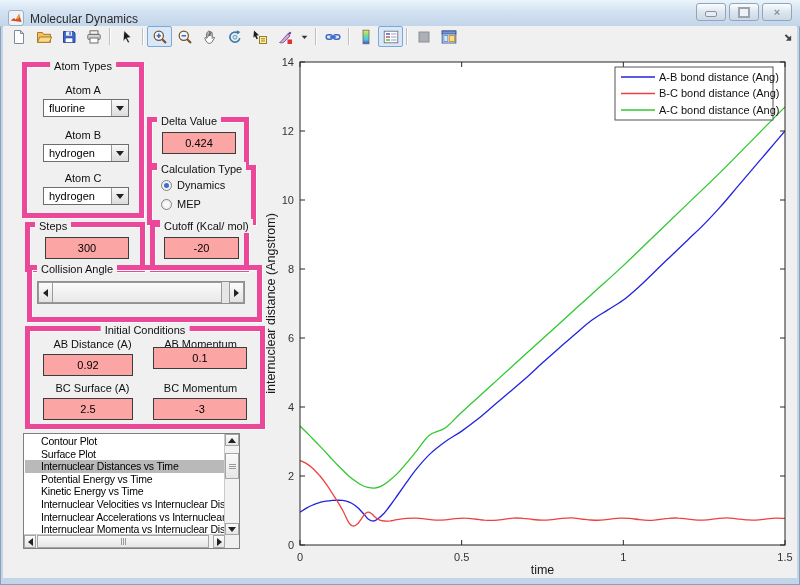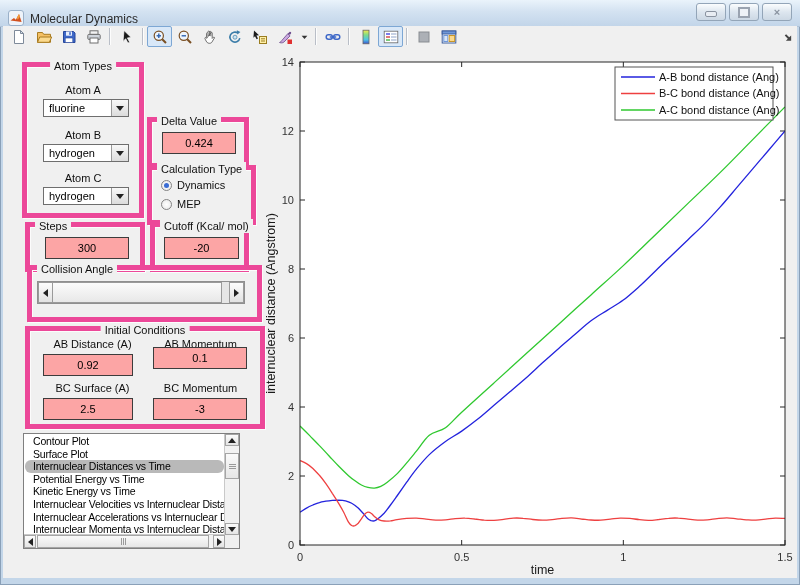--- a/index.html
+++ b/index.html
@@ -69,22 +69,22 @@
   .slider{position:absolute;border:1px solid #8f8f8f;background:#e6e6e6;}
   .sbtn{position:absolute;top:0;bottom:0;width:15px;background:linear-gradient(#fcfcfc,#e2e2e2);border:1px solid #9a9a9a;box-sizing:border-box;display:flex;align-items:center;justify-content:center;}
   .sthumb{position:absolute;top:0;bottom:0;background:linear-gradient(#fbfbfb,#e8e8e8);border:1px solid #9a9a9a;box-sizing:border-box;}
   .tri-l{width:0;height:0;border-top:4px solid transparent;border-bottom:4px solid transparent;border-right:5px solid #222;}
   .tri-r{width:0;height:0;border-top:4px solid transparent;border-bottom:4px solid transparent;border-left:5px solid #222;}
   .tri-u{width:0;height:0;border-left:4px solid transparent;border-right:4px solid transparent;border-bottom:5px solid #222;}
   .tri-d{width:0;height:0;border-left:4px solid transparent;border-right:4px solid transparent;border-top:5px solid #222;}
   
   .listbox{position:absolute;background:#fff;border:1px solid #7f7f7f;overflow:hidden;}
   .lb-items{position:absolute;left:1px;top:1px;right:15px;bottom:14px;overflow:hidden;}
-  .lb-item{height:12.6px;line-height:12.6px;padding-left:8px;font-size:10.5px;letter-spacing:-0.2px;white-space:nowrap;color:#000;}
-  .lb-item.sel{background:#b9b9b9;border-radius:6px;}
+  .lb-item{height:12.6px;line-height:12.6px;padding-left:16px;font-size:10.5px;letter-spacing:-0.2px;white-space:nowrap;color:#000;}
+  .lb-item.sel{background:#b9b9b9;}
   .vscroll{position:absolute;right:0;top:0;width:14px;bottom:13px;background:#f2f2f2;border-left:1px solid #c9c9c9;}
   .hscroll{position:absolute;left:0;right:14px;bottom:0;height:13px;background:#f2f2f2;border-top:1px solid #c9c9c9;}
   .sc-btn{position:absolute;background:linear-gradient(#fcfcfc,#e4e4e4);border:1px solid #a5a5a5;box-sizing:border-box;display:flex;align-items:center;justify-content:center;}
   .sc-thumb{position:absolute;background:linear-gradient(#fafafa,#e6e6e6);border:1px solid #a5a5a5;box-sizing:border-box;display:flex;align-items:center;justify-content:center;}
   .grip-h{display:flex;gap:1px;}
   .grip-h i{display:block;width:1px;height:7px;background:#9a9a9a;}
   .grip-v{display:flex;flex-direction:column;gap:1px;}
   .grip-v i{display:block;height:1px;width:7px;background:#9a9a9a;}
   .corner{position:absolute;right:0;bottom:0;width:14px;height:13px;background:#efefef;}
   svg text{font-family:"Liberation Sans",sans-serif;}

